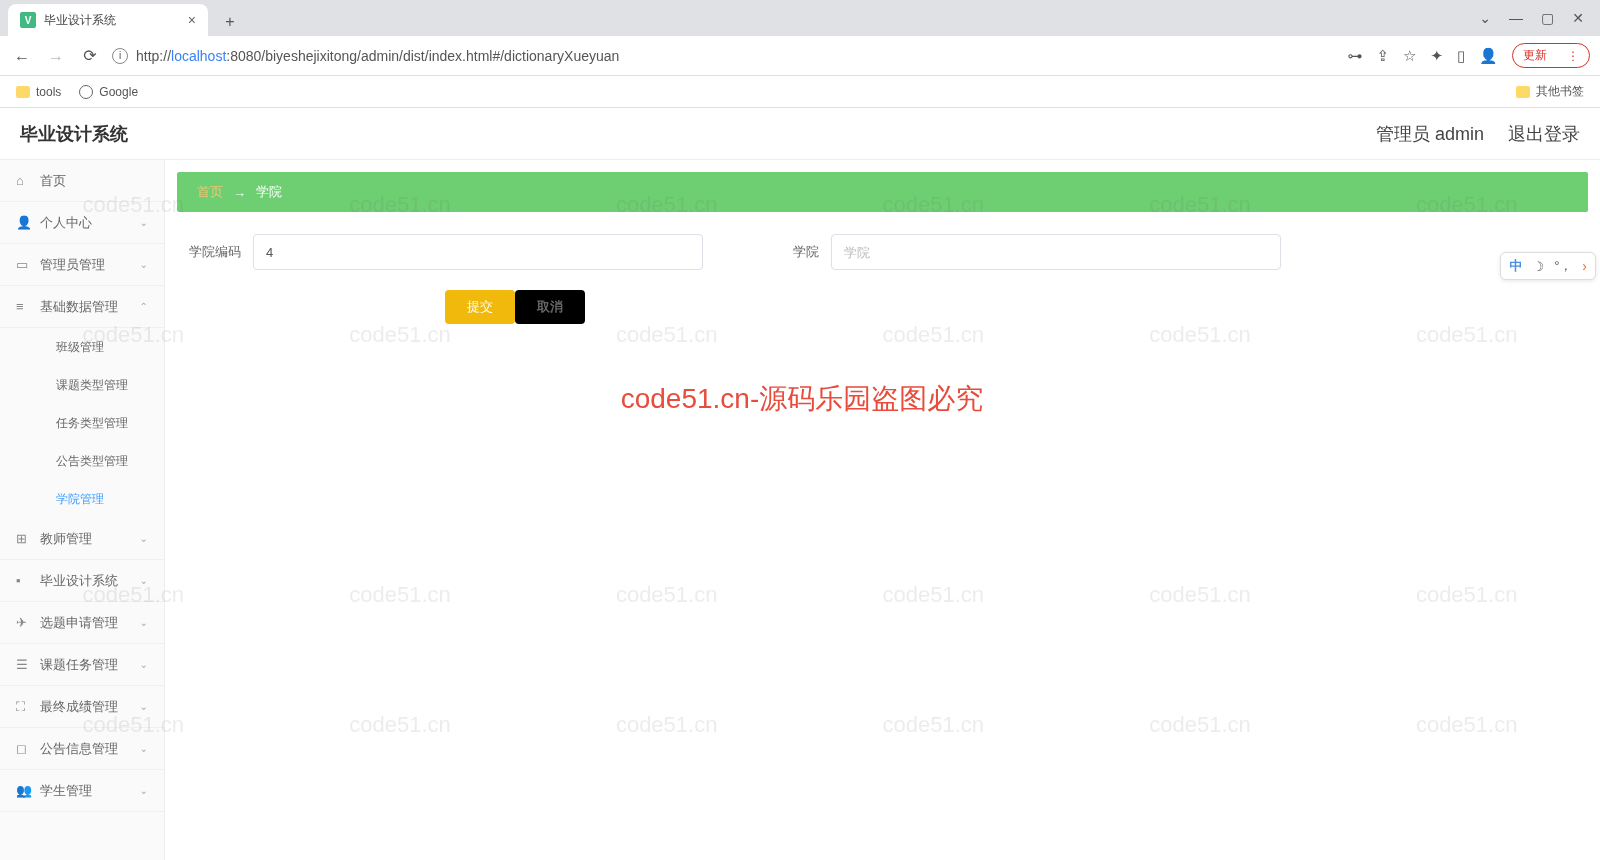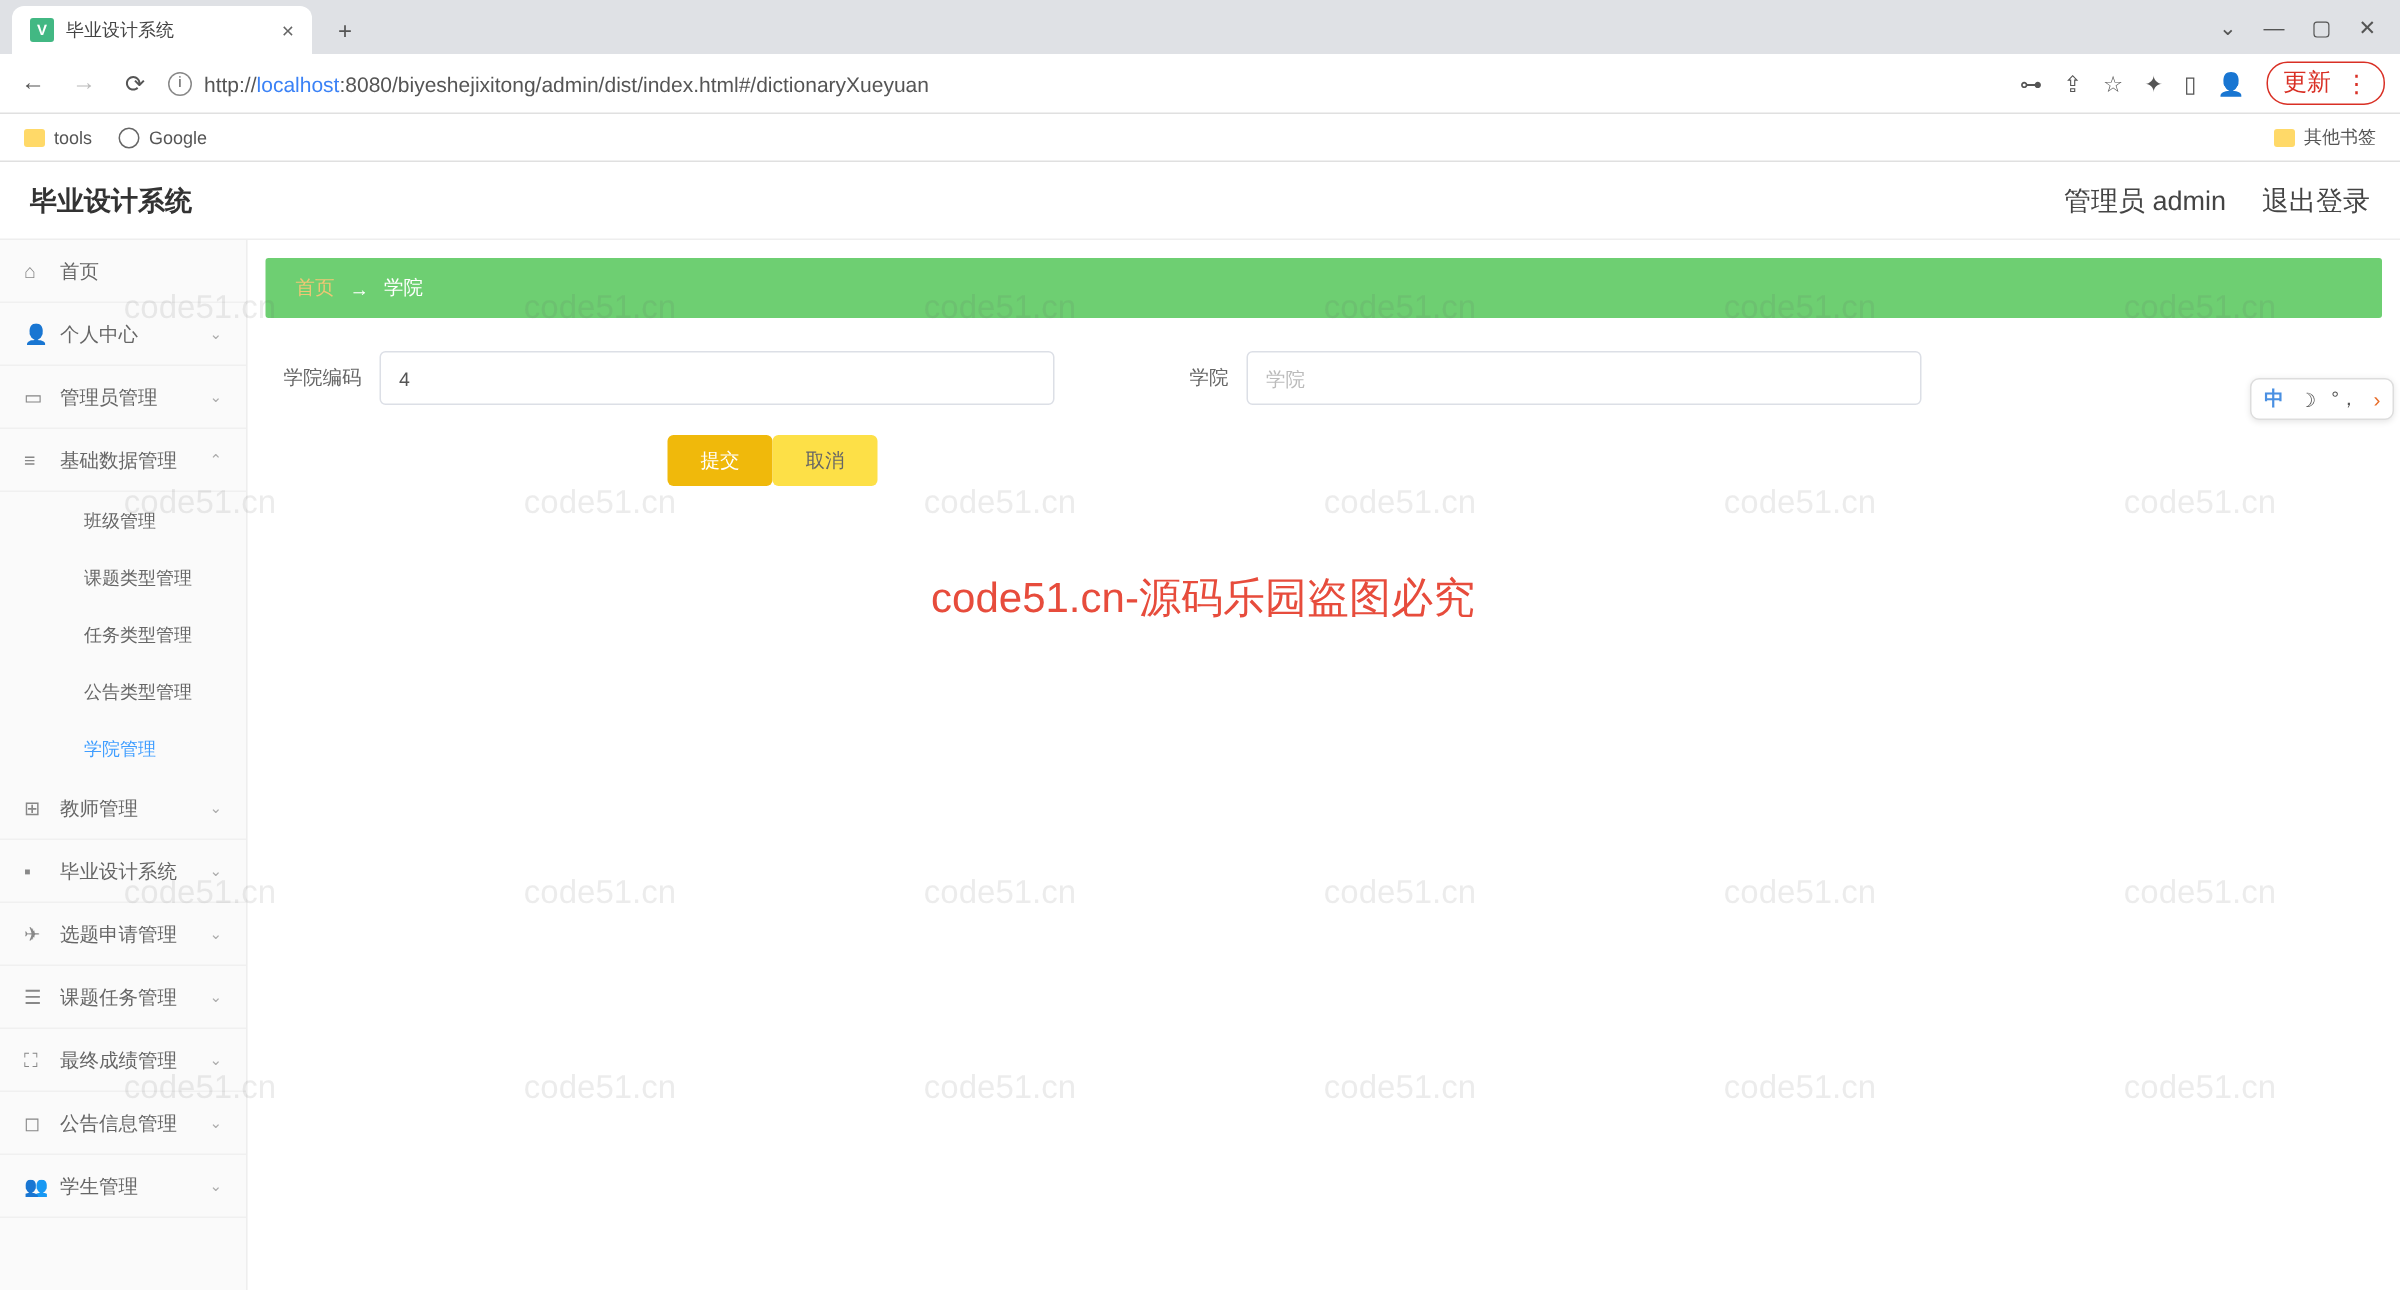--- a/index.html
+++ b/index.html
@@ -17,21 +17,21 @@
 
 .addr-bar { height: 40px; display: flex; align-items: center; padding: 0 10px; gap: 10px; border-bottom: 1px solid #e0e0e0; }
 .nav-btn { width: 24px; height: 24px; display: flex; align-items: center; justify-content: center; color: #555; font-size: 16px; }
 .nav-btn.disabled { color: #bbb; }
 .url-field { flex: 1; display: flex; align-items: center; gap: 8px; font-size: 14px; color: #555; }
 .url-info-icon { border: 1px solid #888; border-radius: 50%; width: 16px; height: 16px; display: flex; align-items: center; justify-content: center; font-size: 10px; }
 .url-text { color: #555; }
 .url-text .host { color: #3b82f6; }
 .addr-icons { display: flex; gap: 14px; align-items: center; color: #555; }
 .addr-icons .icon { font-size: 15px; }
-.update-btn { border: 1px solid #d93025; border-radius: 14px; padding: 3px 10px; font-size: 16px; color: #d93025; display: flex; align-items: center; gap: 9px; }
+.update-btn { border: 1px solid #d93025; border-radius: 14px; padding: 3px 10px; font-size: 12px; color: #d93025; display: flex; align-items: center; gap: 20px; }
 
 .bookmarks-bar { height: 32px; display: flex; align-items: center; padding: 0 16px; gap: 18px; border-bottom: 1px solid #e0e0e0; font-size: 12px; color: #555; }
 .bm-item { display: flex; align-items: center; gap: 6px; }
 .bm-folder-icon { width: 14px; height: 12px; background: #ffd968; border-radius: 2px; }
 .bm-globe { border: 1px solid #666; border-radius: 50%; width: 14px; height: 14px; position: relative; }
 .bm-right { margin-left: auto; }
 
 
 .app-header { height: 52px; display: flex; align-items: center; padding: 0 20px; border-bottom: 1px solid #eee; }
 .app-title { font-size: 18px; font-weight: bold; color: #333; }
@@ -53,21 +53,21 @@
 
 .form-area { padding: 10px 20px; display: flex; gap: 60px; flex-wrap: wrap; }
 .form-field { display: flex; align-items: center; gap: 12px; }
 .form-label { font-size: 13px; color: #666; min-width: 56px; text-align: right; }
 .form-input { width: 450px; height: 36px; border: 1px solid #dcdfe6; border-radius: 4px; padding: 0 12px; font-size: 13px; color: #555; }
 .form-input::placeholder { color: #bbb; }
 
 .btn-row { padding: 10px 20px 10px 280px; display: flex; }
 .btn { height: 34px; padding: 0 22px; border: none; border-radius: 4px; font-size: 13px; cursor: pointer; }
 .btn-submit { background: #f0b90b; color: #fff; }
-.btn-cancel { background: #fde047; color: #666; }
+.btn-cancel { background: #000000; color: #666; font-weight: bold; }
 
 
 .watermark { position: absolute; top: 380px; left: 4px; right: 0; text-align: center; font-size: 28px; color: #e74c3c; font-weight: normal; pointer-events: none; z-index: 50; }
 .wm-grid { position: absolute; inset: 140px 0 0 0; pointer-events: none; z-index: 40; display: grid; grid-template-columns: repeat(6, 1fr); grid-auto-rows: 130px; color: rgba(100,100,100,0.12); font-size: 22px; }
 .wm-grid span { display: flex; align-items: center; justify-content: center; }
 
 
 .ime-bar { position: absolute; right: 4px; top: 252px; height: 28px; background: #fff; border: 1px solid #ddd; border-radius: 6px; display: flex; align-items: center; gap: 10px; padding: 0 8px; font-size: 13px; color: #555; box-shadow: 0 1px 4px rgba(0,0,0,0.1); }
 .ime-bar .ime-zh { color: #4a90e2; font-weight: bold; }
 .ime-bar .ime-arrow { color: #e86f2c; font-size: 14px; }

